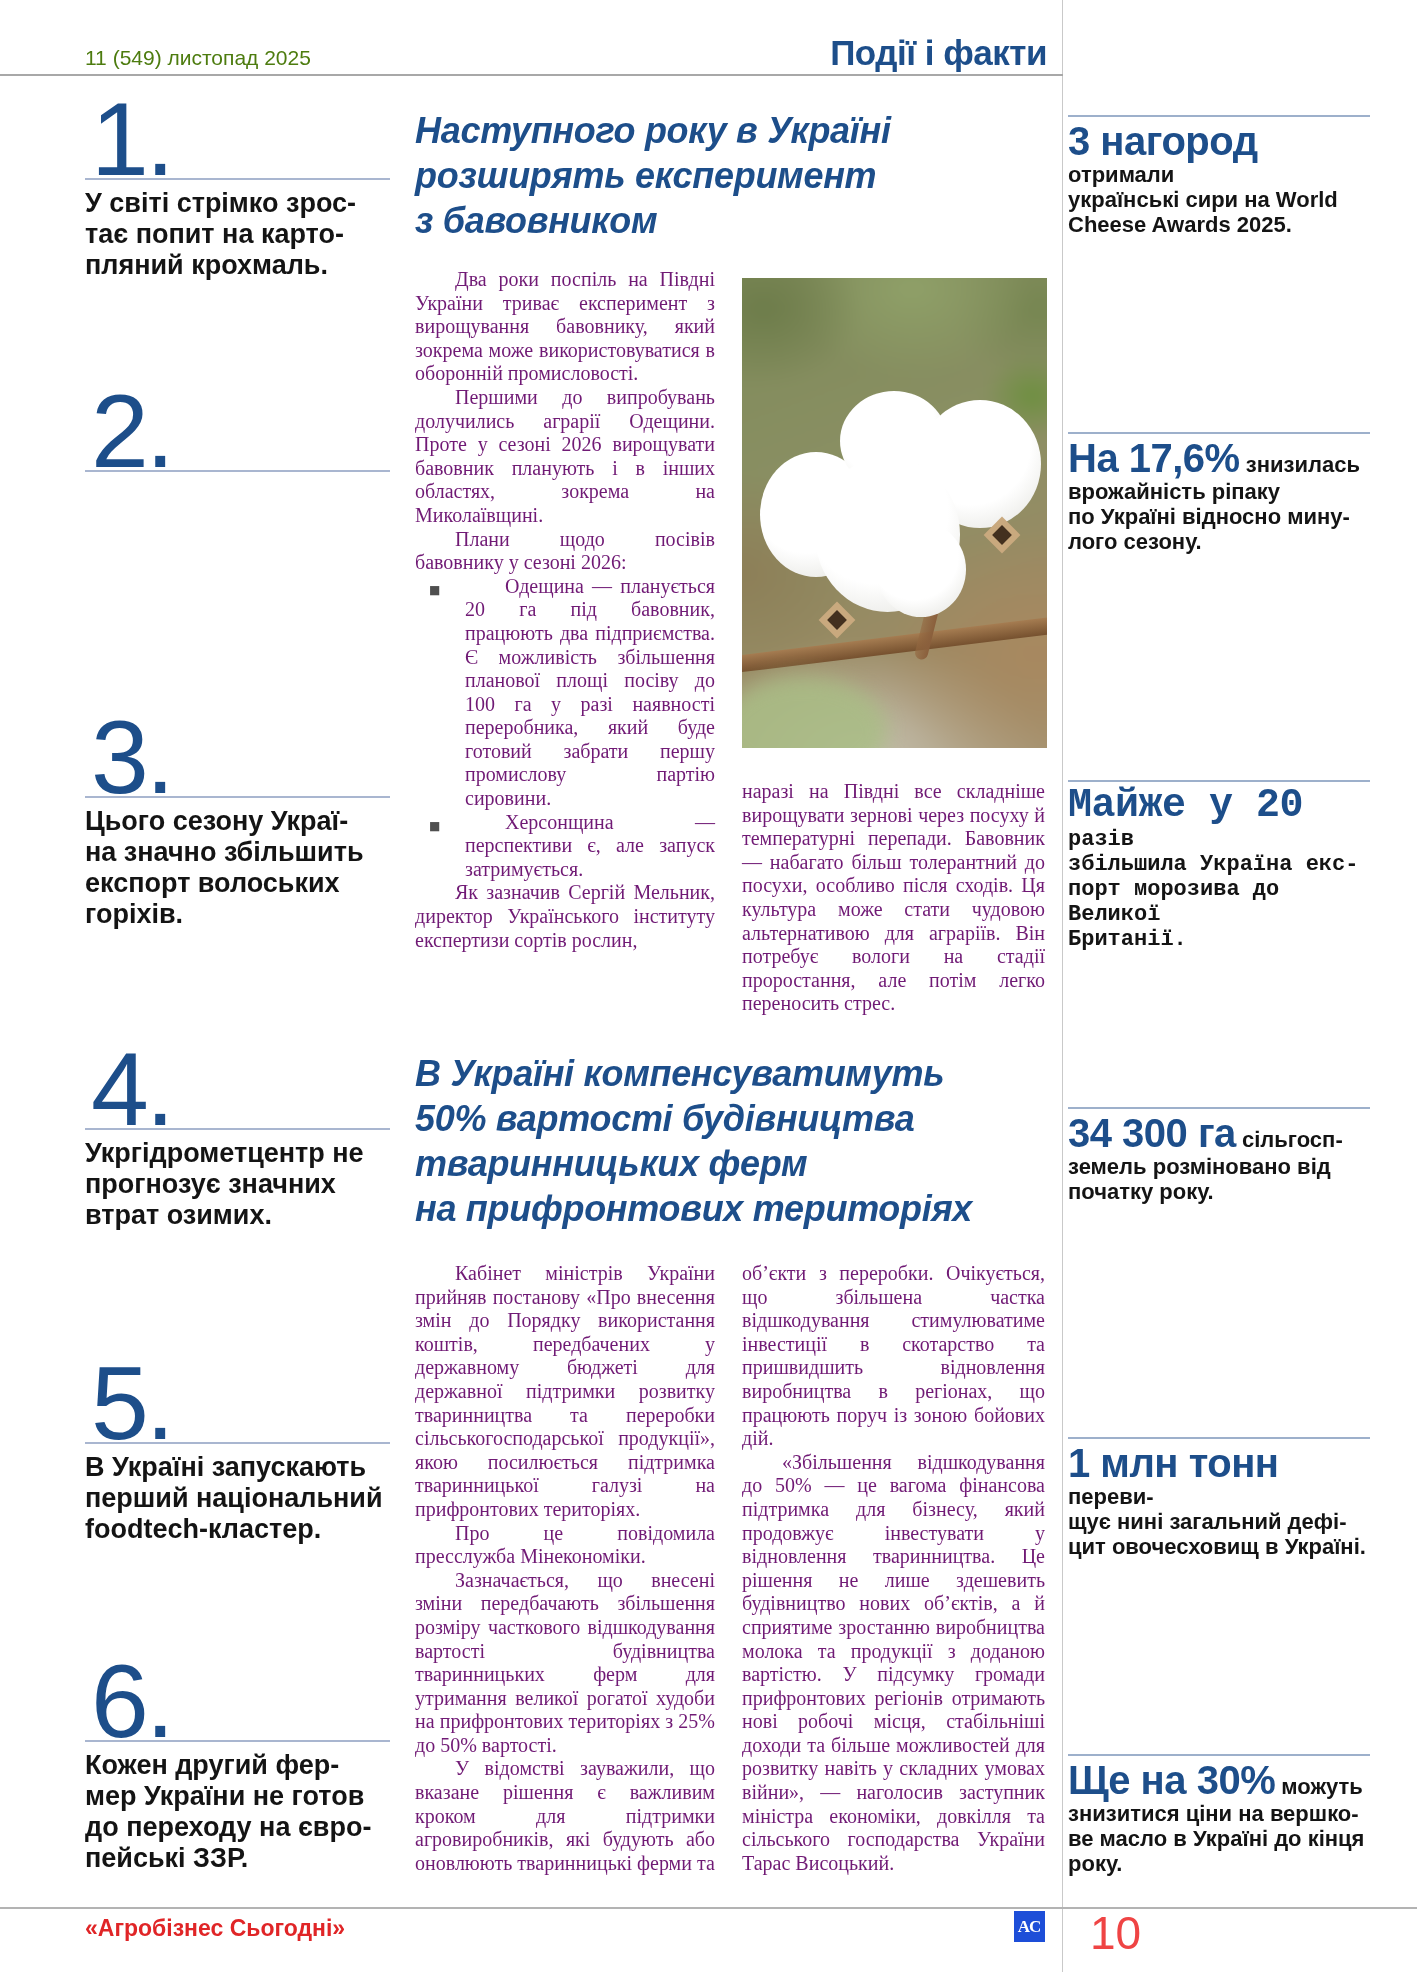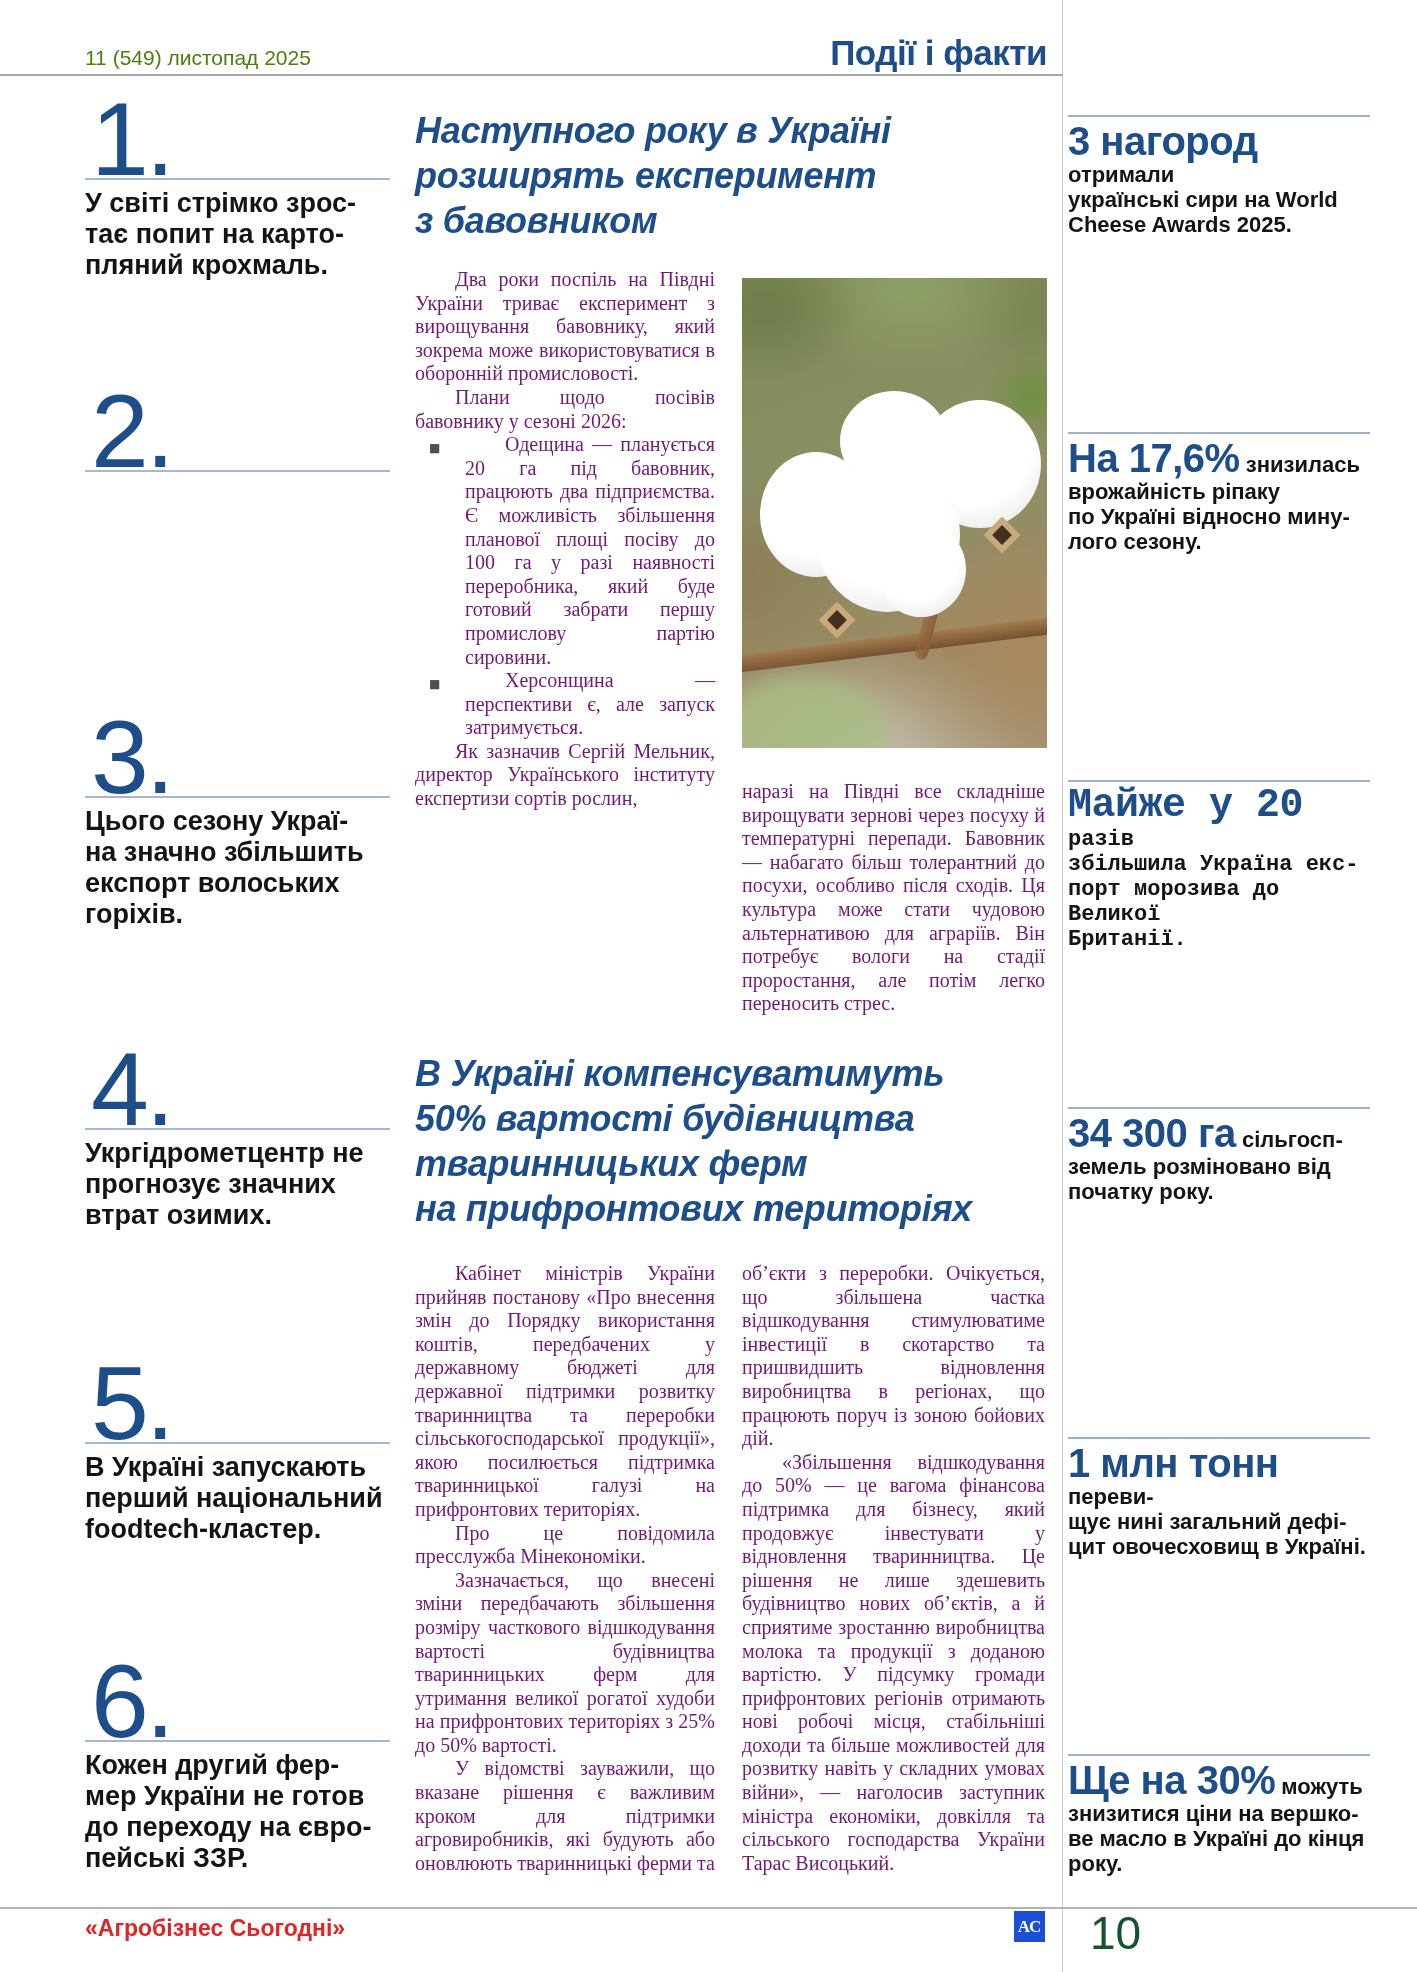--- a/index.html
+++ b/index.html
@@ -54,21 +54,21 @@
     border-radius:50%;filter:blur(10px);opacity:.85;}
   
   .stat{position:absolute;left:1068px;width:302px;border-top:2px solid #9db0cb;padding-top:3px;
     font-size:22px;line-height:25px;font-weight:bold;color:#141414;white-space:pre-line;}
   .stat .big{font-size:40px;line-height:42px;color:#1d4e8a;letter-spacing:-0.5px;}
   
   .brand{position:absolute;left:85px;top:1915px;font-size:23px;font-weight:bold;color:#e02527;}
   .logo-box{position:absolute;left:1014px;top:1911px;width:31px;height:31px;background:#1d4ed8;
     color:#ffffff;font-family:"Liberation Serif",serif;font-size:17px;font-weight:bold;
     display:flex;align-items:center;justify-content:center;}
-  .pagenum{position:absolute;left:1090px;top:1906px;font-size:46px;color:#14532d;}
+  .pagenum{position:absolute;left:1090px;top:1906px;font-size:46px;color:#ef4444;}
 </style>
 </head>
 <body>
 
 <div class="vrule"></div>
 <div class="hrule-top"></div>
 <div class="hrule-bottom"></div>
 
 <div class="issue">11 (549) листопад 2025</div>
 <div class="section-title">Події і факти</div>
@@ -120,20 +120,21 @@
 до переходу на євро-
 пейські ЗЗР.</div>
 </div>
 
 <div class="headline" style="top:108px;">Наступного року в Україні
 розширять експеримент
 з бавовником</div>
 
 <div class="body-col" style="left:415px;top:268px;">
   <p>Два роки поспіль на Півдні України триває експеримент з вирощування бавовнику, який зокрема може використовуватися в оборонній промисловості.</p>
+  <p>Першими до випробувань долучились аграрії Одещини. Проте у сезоні 2026 вирощувати бавовник планують і в інших областях, зокрема на Миколаївщині.</p>
   <p>Плани щодо посівів бавовнику у сезоні 2026:</p>
   <p class="li">Одещина — планується 20 га під бавовник, працюють два підприємства. Є можливість збільшення планової площі посіву до 100 га у разі наявності переробника, який буде готовий забрати першу промислову партію сировини.</p>
   <p class="li">Херсонщина — перспективи є, але запуск затримується.</p>
   <p>Як зазначив Сергій Мельник, директор Українського інституту експертизи сортів рослин,</p>
 </div>
 
 <div class="photo">
   <div class="photo-bg"></div>
   <div class="branch-main"></div>
   <div class="branch-stem"></div>

